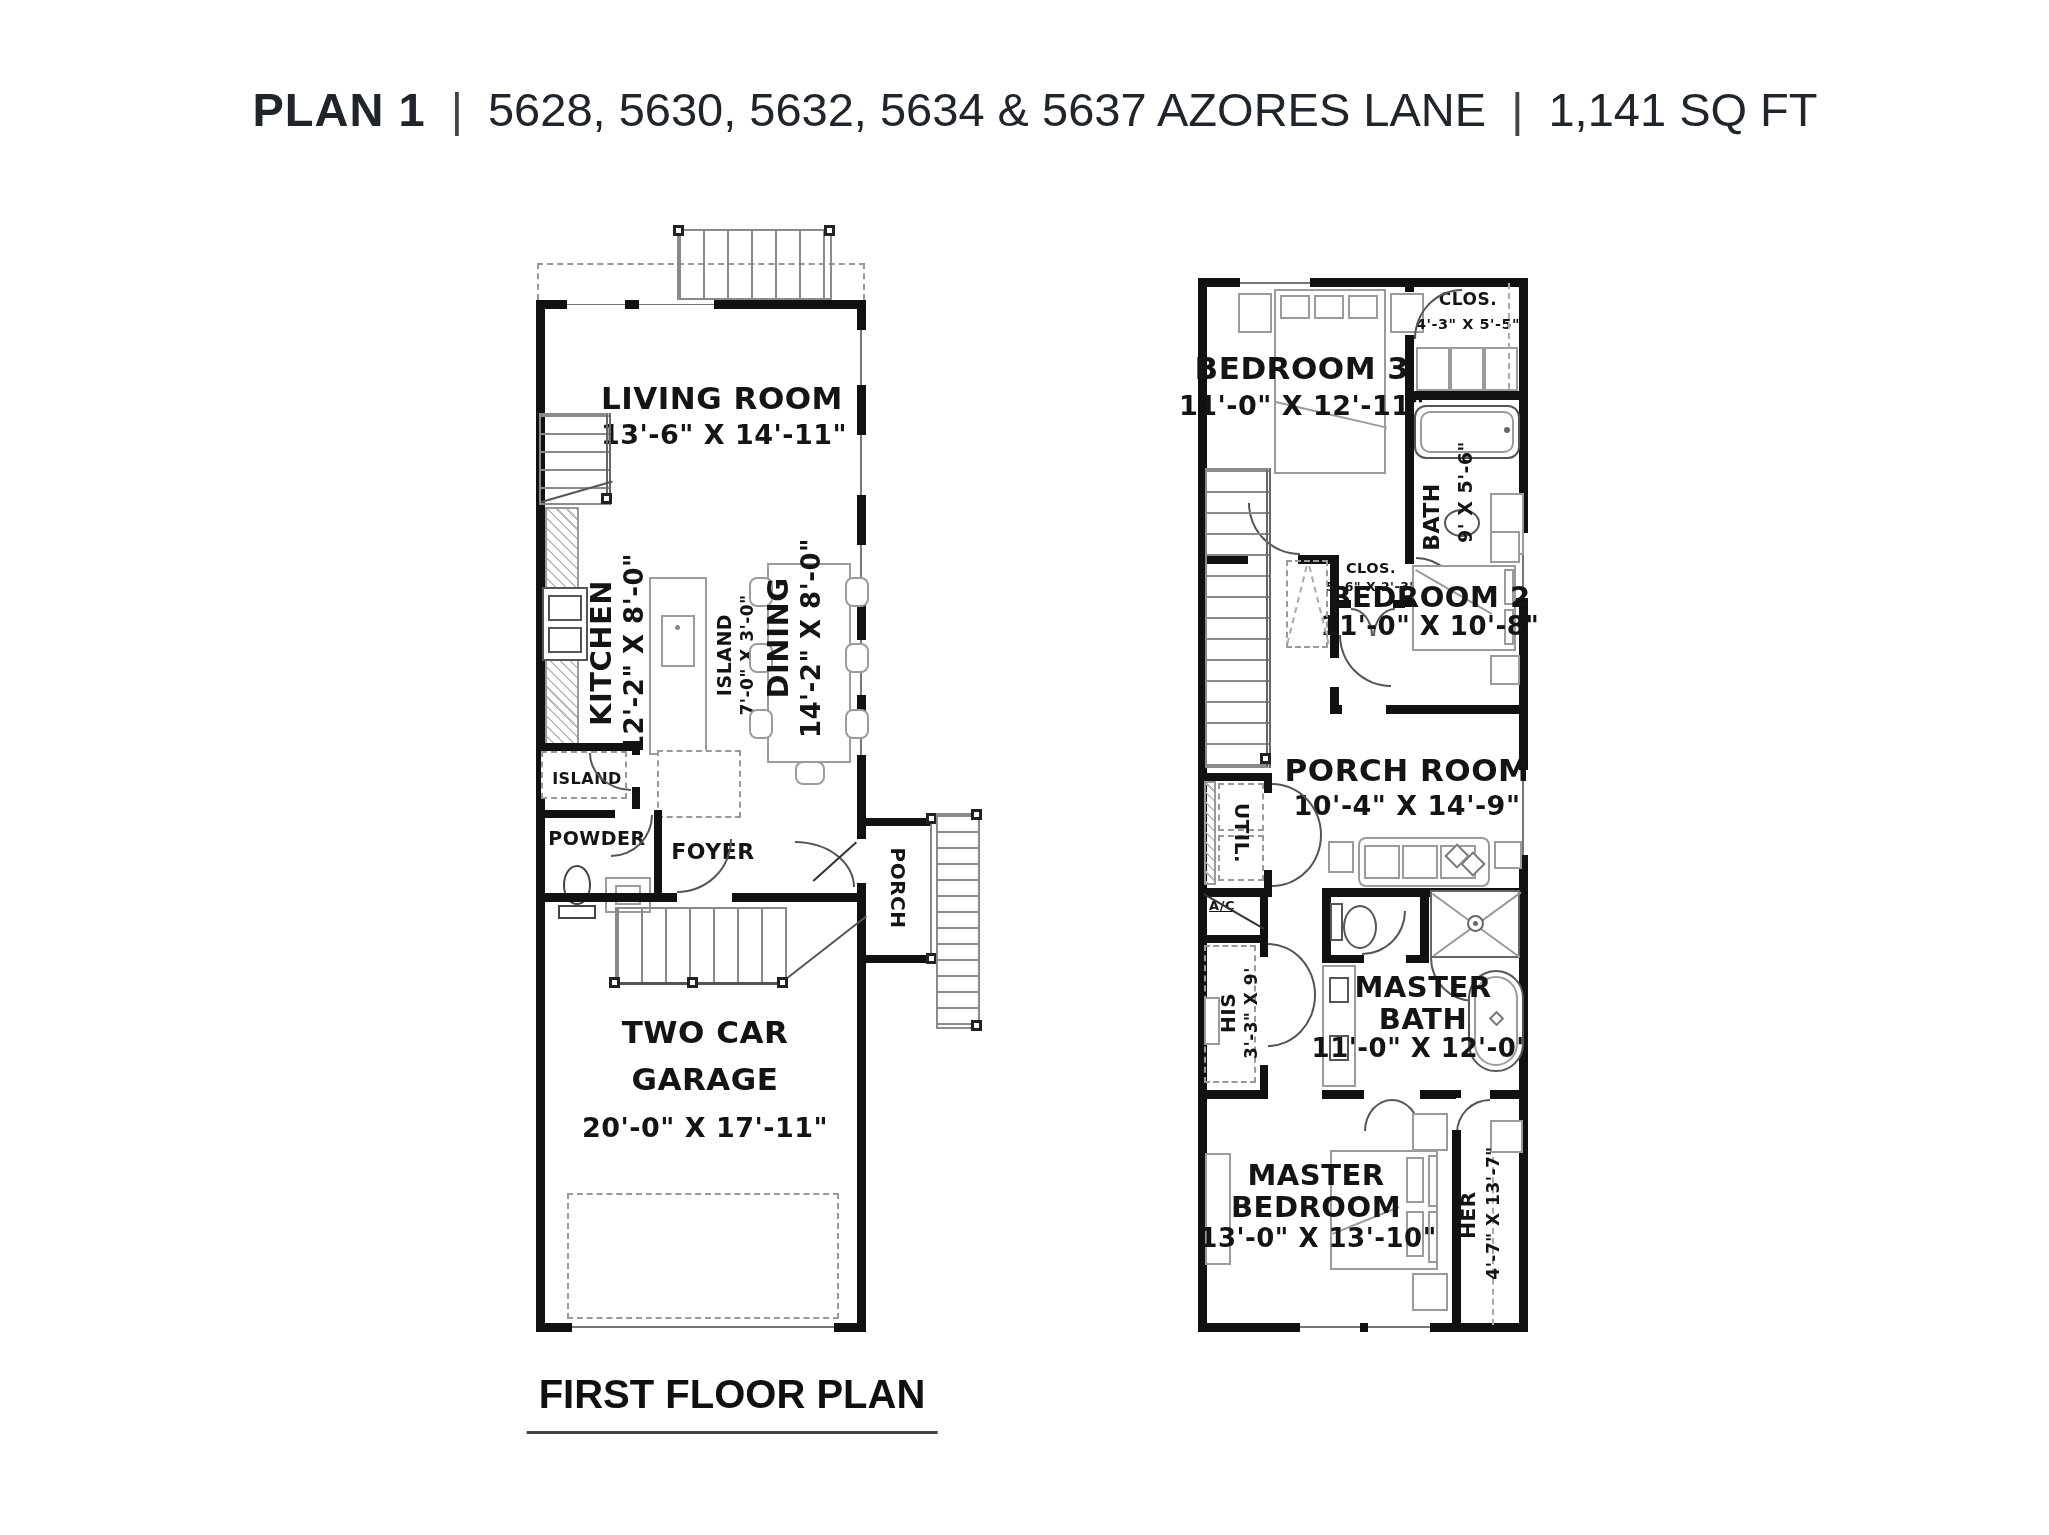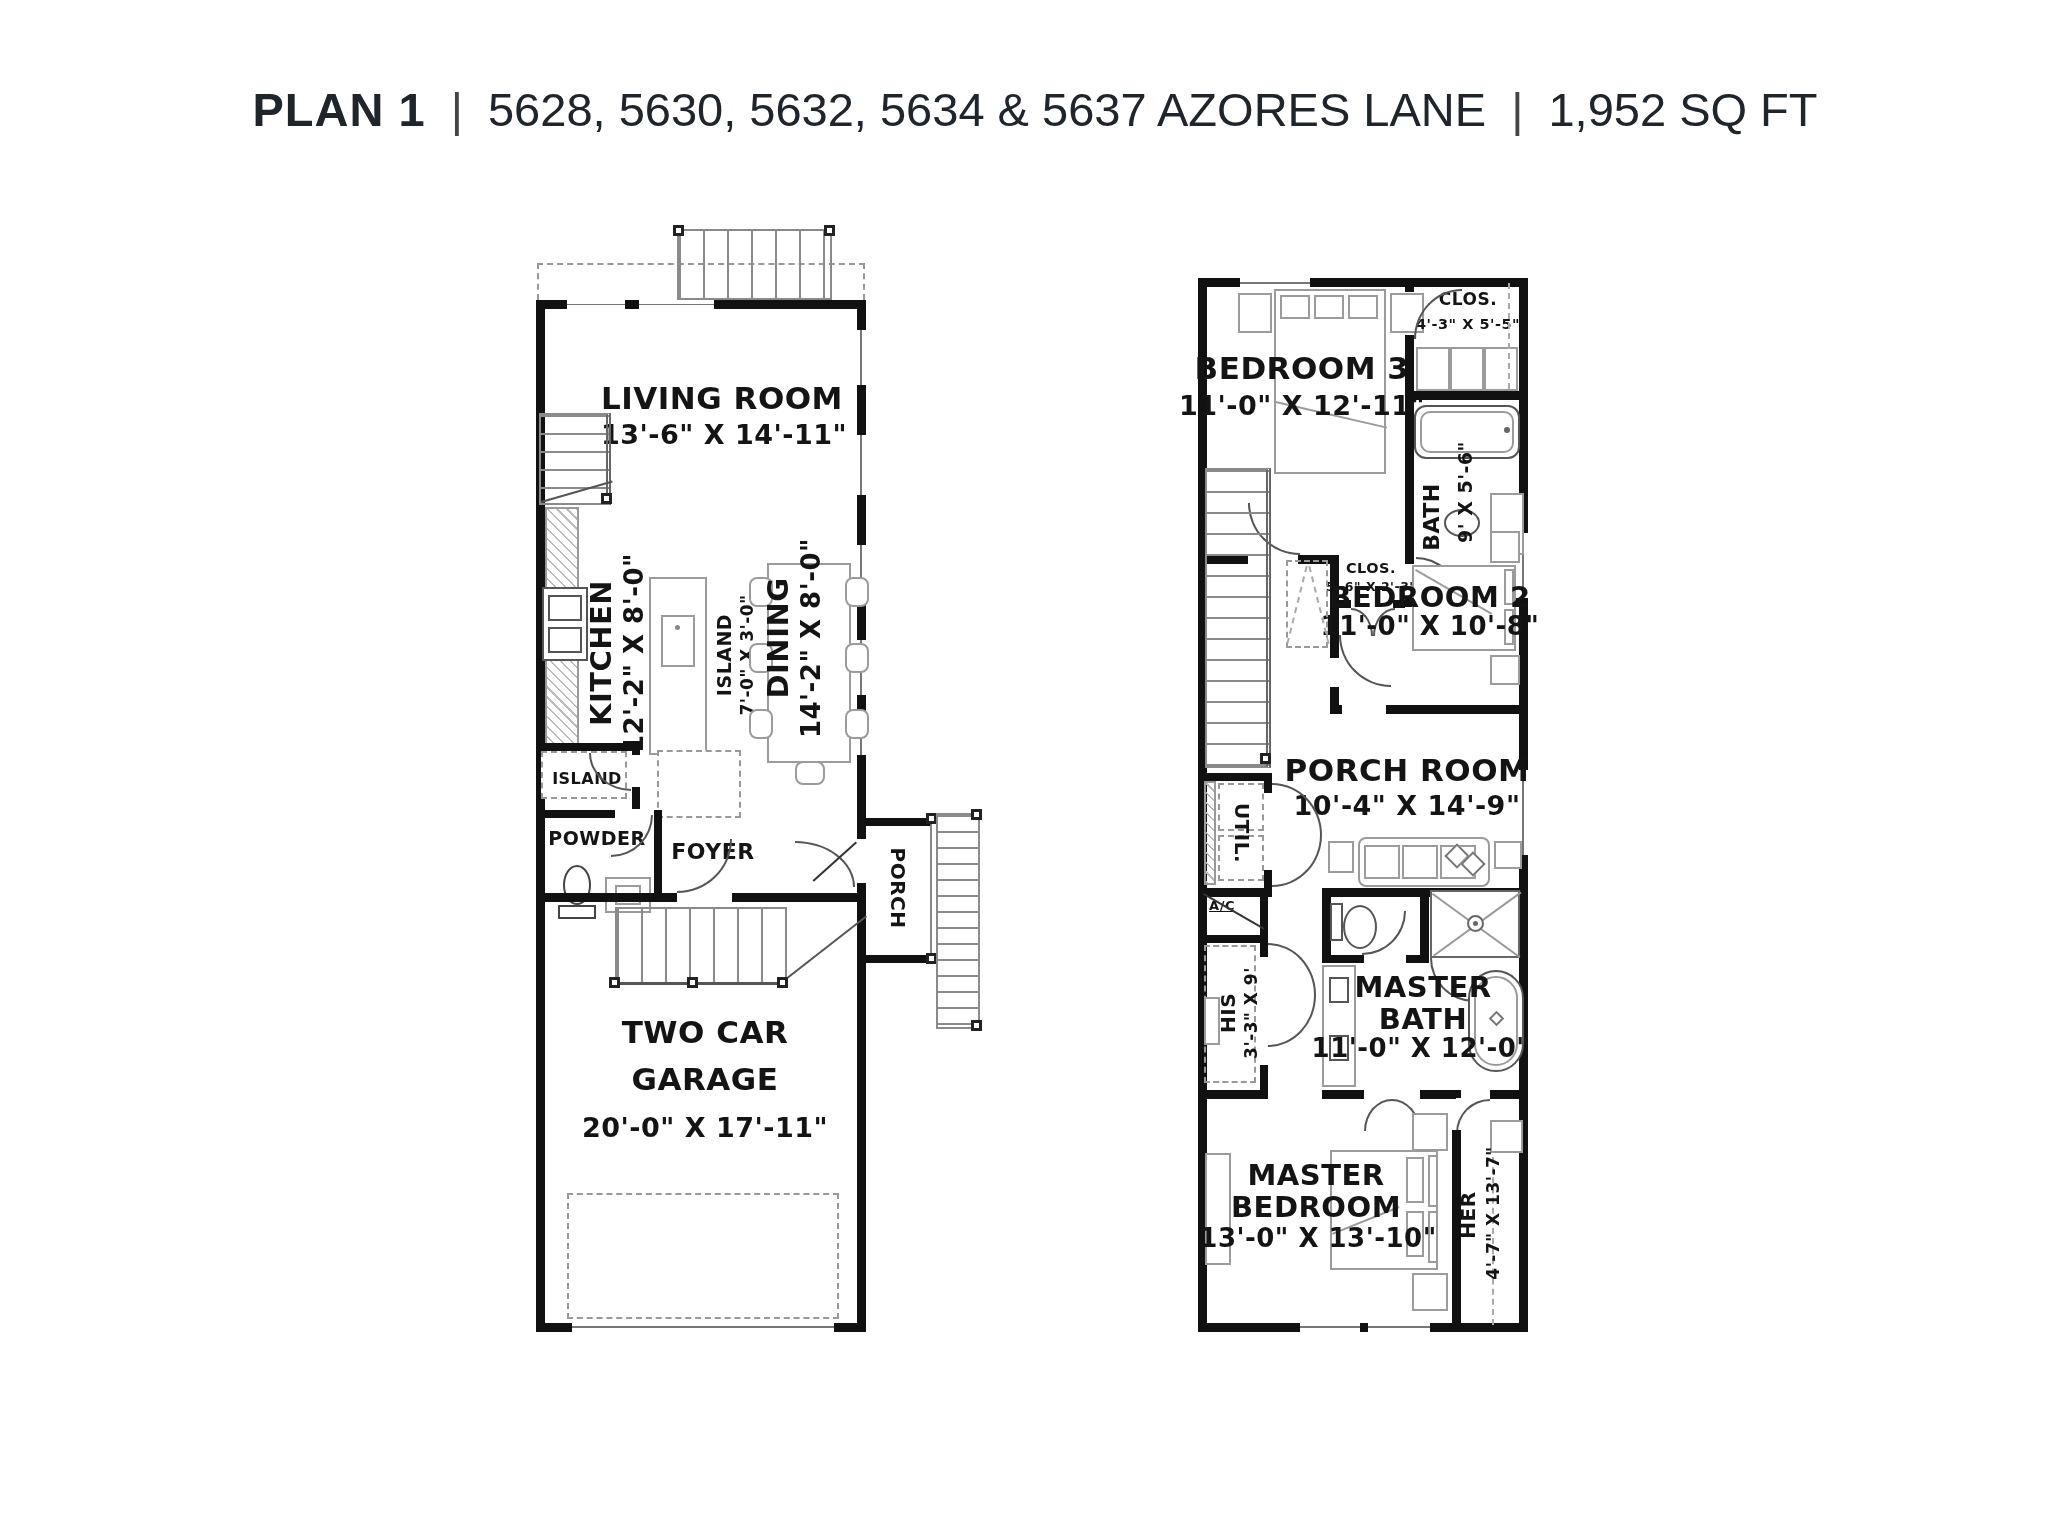--- a/index.html
+++ b/index.html
@@ -55,21 +55,21 @@
 </head>
 <body>
 
 <div id="canvas">
 
   <div class="title">
     <span class="b">PLAN 1</span>
     <span class="sep">|</span>
     <span>5628, 5630, 5632, 5634 &amp; 5637 AZORES LANE</span>
     <span class="sep">|</span>
-    <span>1,952 SQ FT</span>
+    <span>1,141 SQ FT</span>
   </div>
 
   <div class="plan" style="left:527px;top:225px;width:470px;height:1115px;">
 
     <i class="dashbox" style="left:10px;top:38px;width:328px;height:37px;border-bottom:none;"></i>
     <i class="stairsv" style="left:150px;top:4px;width:155px;height:71px;"></i>
     <i class="post" style="left:146px;top:0;"></i>
     <i class="post" style="left:297px;top:0;"></i>
 
     <i class="outline" style="left:9px;top:75px;width:330px;height:1032px;"></i>
@@ -322,14 +322,15 @@
     <div class="lbl s26" style="left:128px;top:1000px;">13'-0" X 13'-10"</div>
 
     <i class="w" style="left:262px;top:865px;width:9px;height:8px;"></i>
     <i class="w" style="left:262px;top:905px;width:9px;height:202px;"></i>
     <i class="furn" style="left:300px;top:895px;width:33px;height:33px;"></i>
     <i class="dv" style="left:302px;top:932px;height:168px;"></i>
     <div class="vlbl s20" style="left:278px;top:990px;">HER</div>
     <div class="vlbl s17" style="left:303px;top:988px;">4'-7" X 13'-7"</div>
   </div>
 
+  <div class="caption" style="left:732px;top:1372px;">FIRST FLOOR PLAN</div>
 
 </div>
 
 </body></html>

